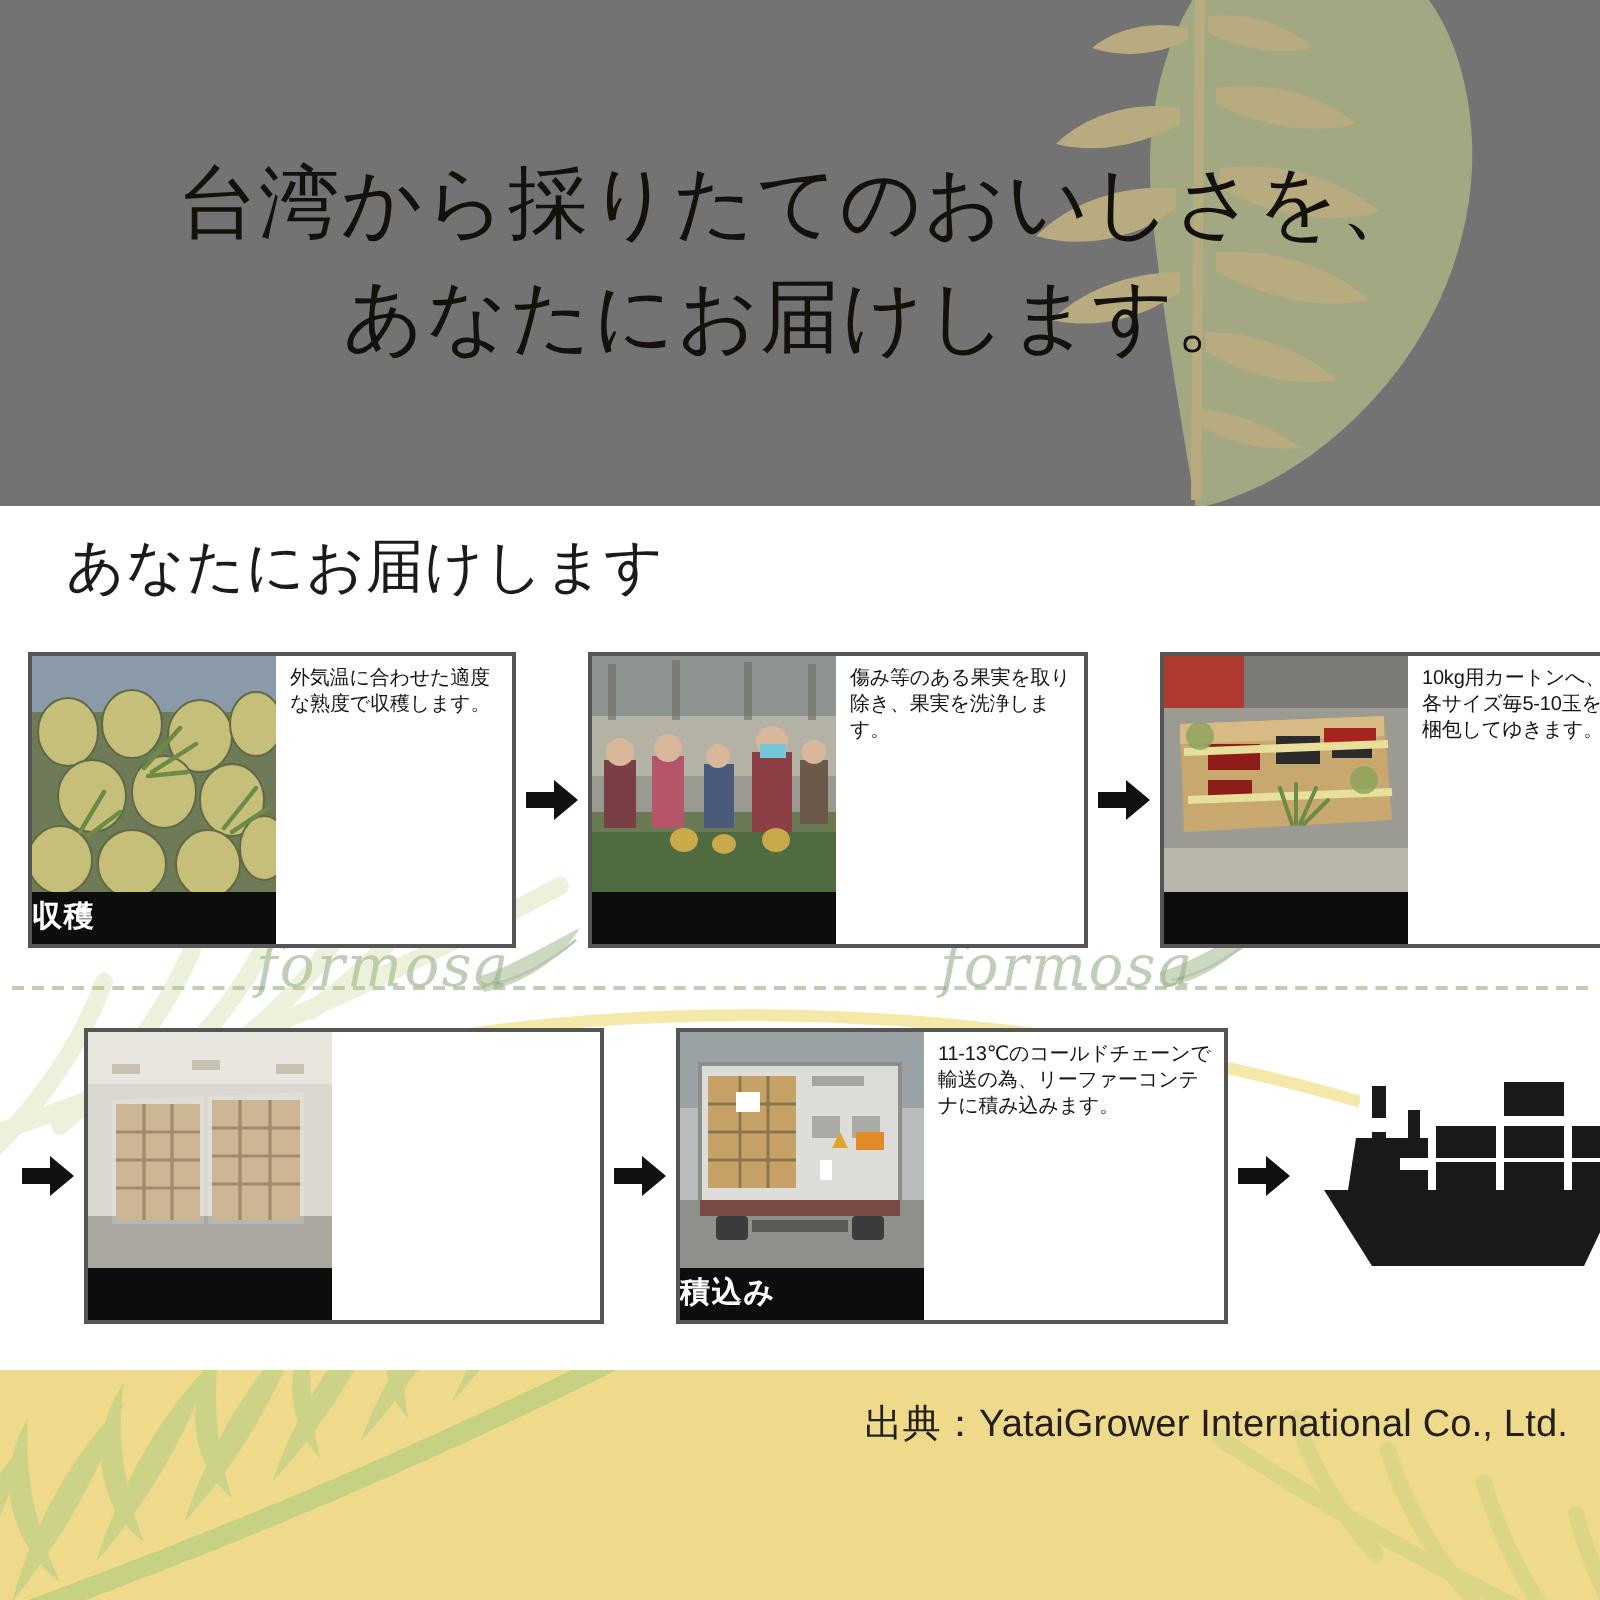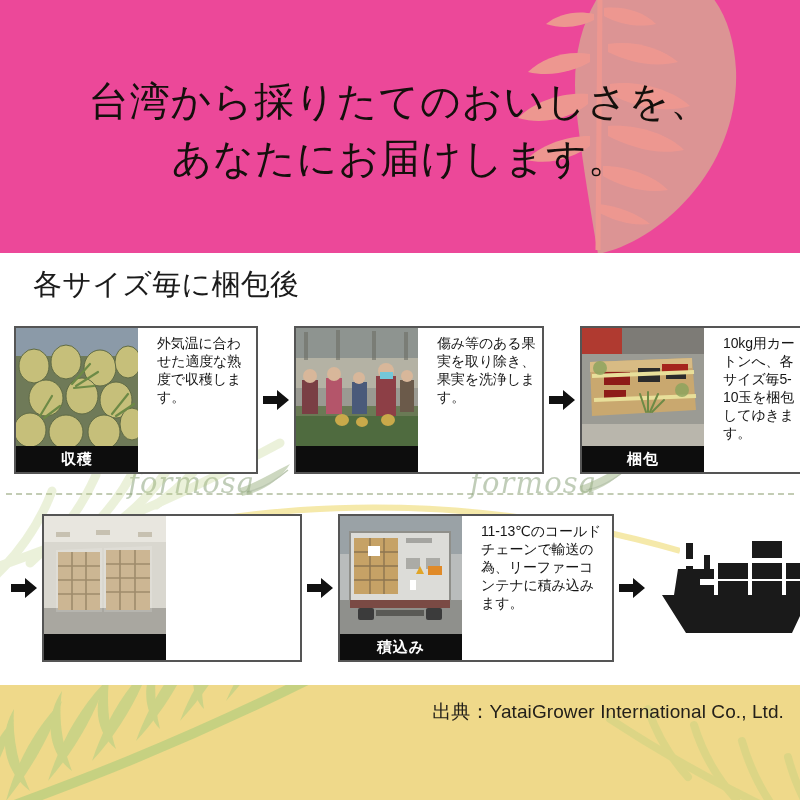--- a/index.html
+++ b/index.html
@@ -45,21 +45,21 @@
     opacity: .35;
     transform: scaleX(-1);
   }
 
   
   .header-band {
     position: absolute;
     left: 0; top: 0;
     width: 800px;
     height: 320px;
-    background: #ec4899;
+    background: #737373;
     overflow: hidden;
   }
   .headline {
     position: absolute;
     left: 0; right: 0;
     top: 74px;
     text-align: center;
     font-family: "Liberation Serif", "DejaVu Serif", serif;
     font-size: 40px;
     line-height: 1.42;
@@ -172,37 +172,36 @@
     position: absolute;
     left: 0; top: 0;
     width: 122px;
     height: 118px;
   }
   .card .photo .cap {
     position: absolute;
     left: 0; right: 0; bottom: 0;
     height: 26px;
     line-height: 26px;
-    text-align: center;
+    text-align: left;
     color: #ffffff;
     font-size: 15px;
     font-weight: bold;
     letter-spacing: .06em;
     background: #0d0d0d;
   }
   .card .desc {
     flex: 1 1 auto;
     padding: 6px 5px 0 7px;
-    font-size: 14px;
+    font-size: 10px;
     line-height: 1.29;
     color: #161616;
     letter-spacing: -0.01em;
     box-sizing: border-box;
     overflow: hidden;
-    margin-left: 12px;
   }
 
   .card.w-step1 { width: 244px; }
   .card.w-step2 { width: 250px; }
   .card.w-step3 { width: 233px; }
   .card.w-step4 { width: 260px; }
   .card.w-step5 { width: 276px; }
 
   .ship {
     flex: 0 0 auto;
@@ -259,21 +258,21 @@
         <path d="M142 170 C116 170 92 180 78 194 C104 200 128 190 142 180 Z"></path>
       </g>
     </svg>
 
     <div class="headline">台湾から採りたてのおいしさを、
 あなたにお届けします。</div>
   </div>
 
   <div class="panel">
 
-    <div class="panel-title">各サイズ毎に梱包後</div>
+    <div class="panel-title">あなたにお届けします</div>
 
     <div class="wm-rule"></div>
     <div class="wm-word w1">formosa</div>
     <div class="wm-word w2">formosa</div>
 
     <svg class="wm-sprig s1" viewBox="0 0 62 40">
       <g fill="#9fb488" opacity=".8">
         <path d="M4 30 C18 26 34 16 54 6 C44 22 26 34 6 38 Z"></path>
         <path d="M10 34 C22 32 38 24 52 12" stroke="#7d9468" stroke-width="1.4" fill="none"></path>
       </g>
@@ -412,21 +411,20 @@
             <circle cx="18" cy="40" r="7" fill="#8aa35c" opacity=".8"></circle>
             <circle cx="100" cy="62" r="7" fill="#8aa35c" opacity=".8"></circle>
           </g>
           <g stroke="#6d8a46" stroke-width="2" fill="none" stroke-linecap="round">
             <path d="M64 84 L58 66"></path>
               <path d="M66 84 L66 64"></path>
               <path d="M68 84 L76 66"></path>
               <path d="M70 84 L82 72"></path>
           </g>
         </svg>
-        <div class="cap">梱包</div>
       </div>
       <div class="desc">10kg用カートンへ、各サイズ毎5-10玉を梱包してゆきます。</div>
     </div>
   </div>
 
   <div class="row row-2">
 
     <div class="arrow">
       <svg viewBox="0 0 28 22">
           <path d="M1 7 H15 V1 L27 11 L15 21 V15 H1 Z" fill="currentColor"></path>

